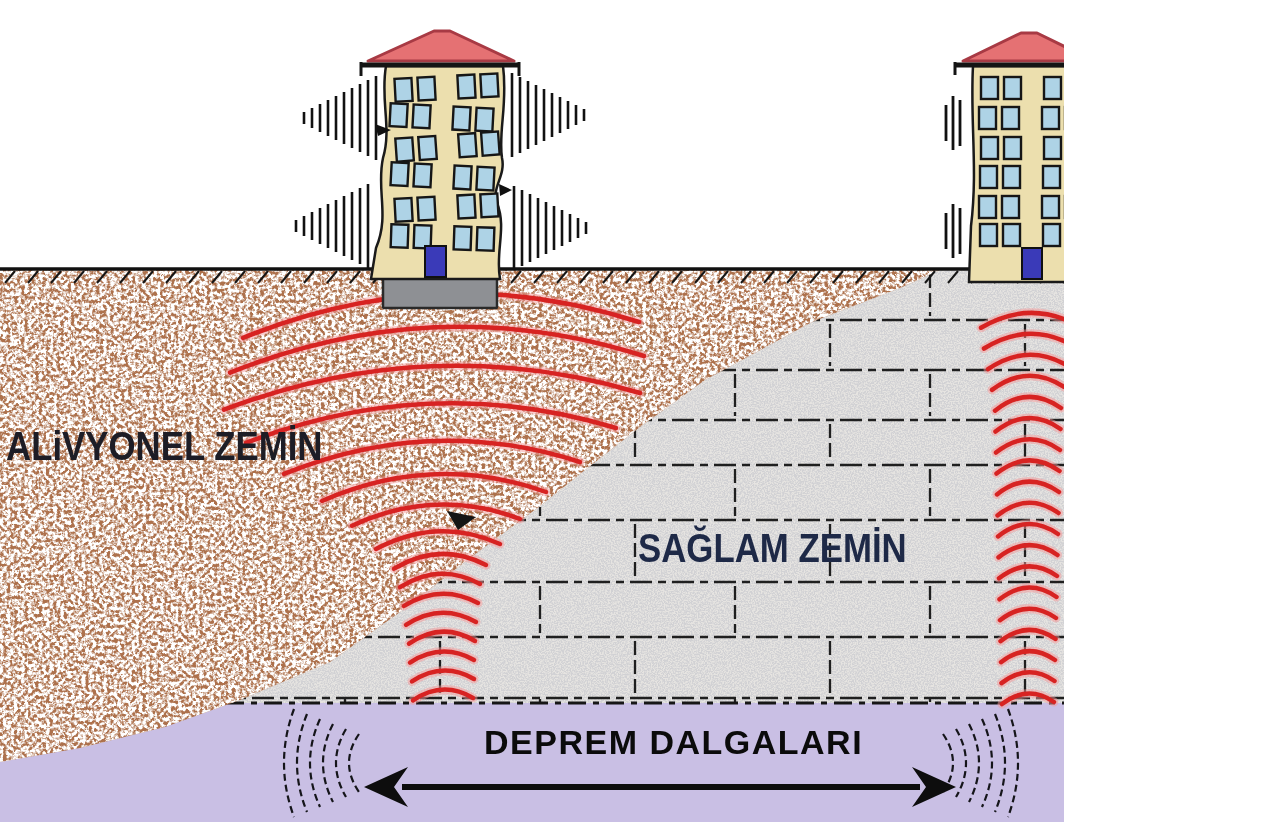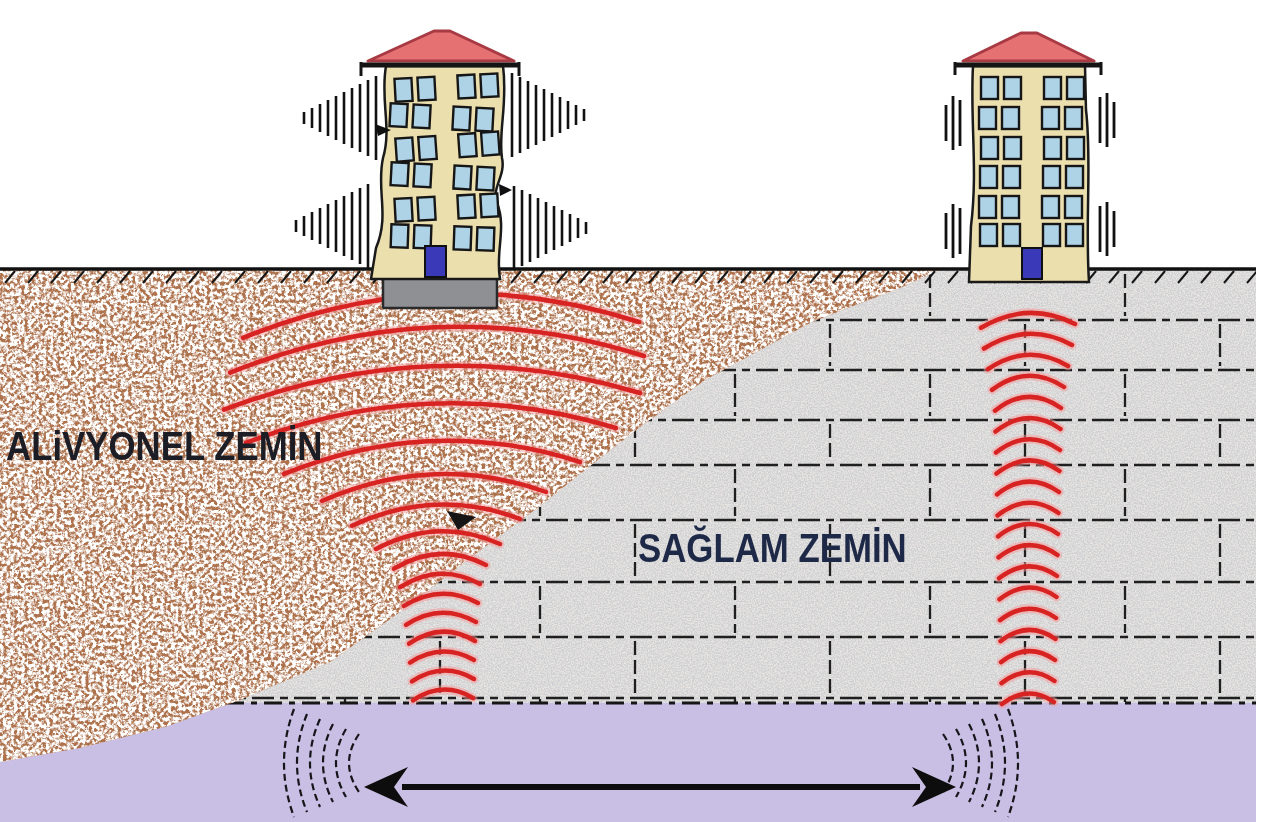--- a/index.html
+++ b/index.html
@@ -1,16 +1,16 @@
 <!DOCTYPE html>
 <html style="--sky: #ffffff; --soil_brown: #ad714c; --rock_gray: #e6e4e1; --wave_layer_purple: #c9bfe4; --wave_red: #d72322; --wave_glow: #f59a9a; --building_wall: #ecdfae; --roof_red: #e57173; --roof_edge: #a83a44; --window_blue: #aed3e6; --door_blue: #3a3ab8; --foundation_gray: #8e9094; --line_black: #141414; --label_alluvial: #1d1d26; --label_solid: #1e2947; --label_waves: #0b0b0b;"><head>
 <meta charset="utf-8">
 <style>
   html,body{margin:0;padding:0;background:#fff;overflow:hidden}
-  .stage{position:relative;width:1256px;height:822px;background:#f97316;overflow:hidden;
+  .stage{position:relative;width:1064px;height:822px;background:#f97316;overflow:hidden;
          font-family:"Liberation Sans",sans-serif}
   .stage svg{position:absolute;left:0;top:0}
   .label{position:absolute;font-weight:bold;white-space:nowrap;transform-origin:left top}
   .label-alluvial{left:6px;top:424px;font-size:40px;letter-spacing:0;transform:scaleX(.87);color:var(--label_alluvial)}
   .label-solid{left:638px;top:526px;font-size:40px;transform:scaleX(.87);color:var(--label_solid)}
   .label-waves{left:484px;top:723px;font-size:34px;letter-spacing:1.5px;color:var(--label_waves)}
 </style>
 </head>
 <body>
 
@@ -413,14 +413,15 @@
 
   <g>
     <line x1="402" y1="787" x2="920" y2="787" stroke="#0d0d0d" stroke-width="6"></line>
     <polygon points="364,787 408,767 394,787 408,807" fill="#0d0d0d"></polygon>
     <polygon points="956,787 912,767 926,787 912,807" fill="#0d0d0d"></polygon>
   </g>
 </svg>
 
 <div class="label label-alluvial">ALiVYONEL ZEMİN</div>
 <div class="label label-solid">SAĞLAM ZEMİN</div>
+<div class="label label-waves">DEPREM DALGALARI</div>
 
 </div>
 
 </body></html>

